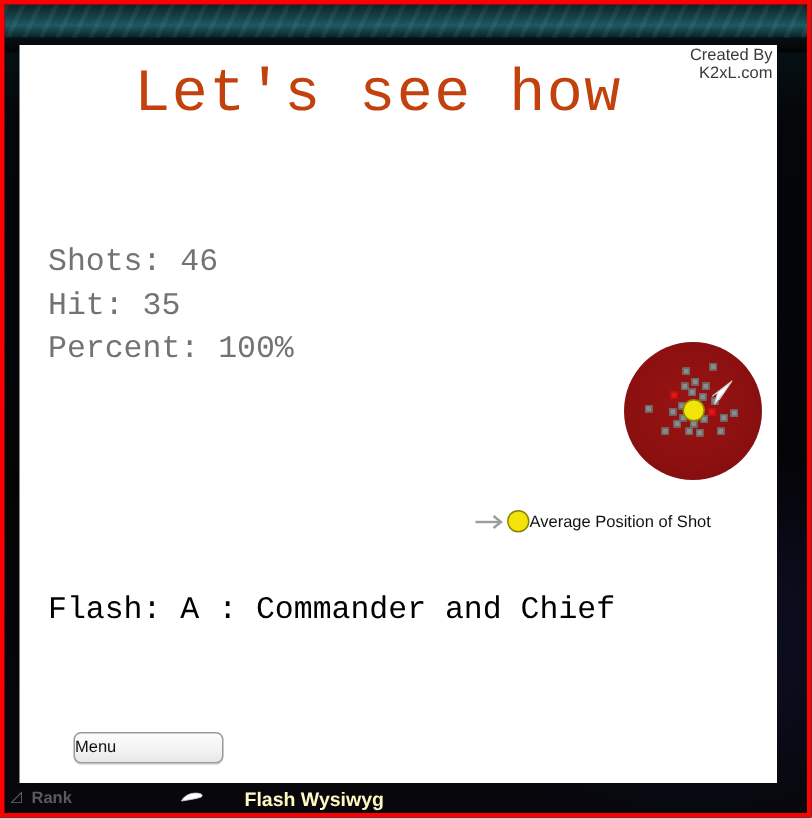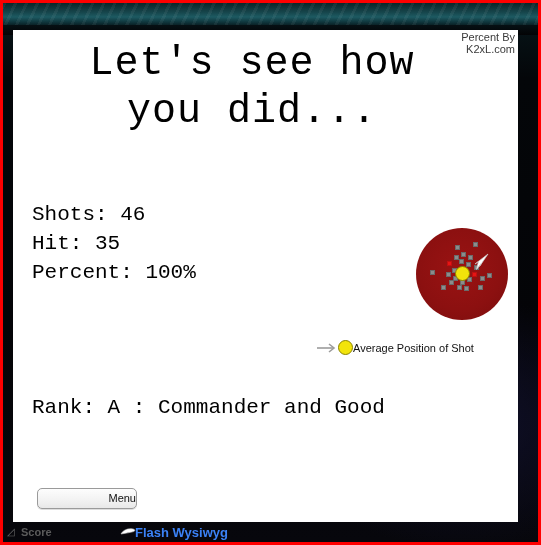--- a/index.html
+++ b/index.html
@@ -92,35 +92,34 @@
   
   #title {
     position: absolute;
     left: 0;
     top: 10px;
     width: 478px;
     text-align: center;
     font-family: "Liberation Mono", "DejaVu Sans Mono", monospace;
     font-size: 40px;
     line-height: 48px;
-    color: #000000;
+    color: #c2410c;
     letter-spacing: 1px;
   }
 
   
   #stats {
     position: absolute;
     left: 19px;
     top: 131px;
     font-family: "Liberation Mono", "DejaVu Sans Mono", monospace;
     font-size: 21px;
     line-height: 29px;
-    color: #000000;
+    color: #737373;
     white-space: pre;
-    margin-top: 39px;
   }
   .stat-line { white-space: pre; }
   .stat-line.bold { font-weight: bold; }
 
   
   #rank {
     position: absolute;
     left: 19px;
     top: 365px;
     font-family: "Liberation Mono", "DejaVu Sans Mono", monospace;
@@ -201,24 +200,25 @@
   .flash-btn {
     position: absolute;
     box-sizing: border-box;
     height: 21px;
     border: 1px solid #9a9a9a;
     border-radius: 5px;
     background: linear-gradient(180deg, #fdfdfd 0%, #f3f3f3 55%, #e8e8e8 100%);
     font-family: "Liberation Sans", sans-serif;
     font-size: 11px;
     color: #111;
-    text-align: right;
+    text-align: left;
     line-height: 19px;
     cursor: pointer;
     box-shadow: 0 1px 0 rgba(0,0,0,0.13);
+    margin-left: 12px;
   }
   #btn-menu {
     left: 24px;
     top: 458px;
     width: 100px;
   }
   #btn-shoot-again {
     left: 390px;
     top: 458px;
     width: 100px;
@@ -246,26 +246,26 @@
   #resize-icon {
     position: absolute;
     left: 4px;
     top: 5px;
     color: #6a6a6a;
     font-size: 10px;
     line-height: 10px;
   }
   #flash-wysiwyg {
     position: absolute;
-    left: 132px;
+    left: 160px;
     top: 3px;
     font-family: "Liberation Sans", sans-serif;
     font-size: 13px;
     font-weight: bold;
-    color: #3b82f6;
+    color: #fef9c3;
     white-space: nowrap;
   }
   #mouse-icon {
     position: absolute;
     left: 116px;
     top: 3px;
     width: 18px;
     height: 12px;
   }
 </style>
@@ -274,32 +274,31 @@
 
 <div id="page">
 
   <div id="bg-dark"></div>
   <div id="top-banner"></div>
   <div id="top-banner-fade"></div>
 
   <div id="stage">
 
     <div id="credit">
-      <div>Percent By</div>
+      <div>Created By</div>
       <div>K2xL.com</div>
     </div>
 
     <div id="title">
       <div>Let's see how</div>
-      <div>you did...</div>
     </div>
 
     <div id="stats"><div class="stat-line">Shots: 46</div><div class="stat-line">Hit: 35</div><div class="stat-line">Percent: 100%</div></div>
 
-    <div id="rank">Rank: A : Commander and Good</div>
+    <div id="rank">Flash: A : Commander and Chief</div>
 
     <div id="target-wrap">
       <div id="target-disc"></div>
       <div id="pellets">
           <div class="pellet red" style="left: 31px; top: 33px;"></div>
           <div class="pellet" style="left: 38px; top: 27px;"></div>
           <div class="pellet" style="left: 45px; top: 24px;"></div>
           <div class="pellet" style="left: 52px; top: 27px;"></div>
           <div class="pellet" style="left: 36px; top: 40px;"></div>
           <div class="pellet" style="left: 30px; top: 44px;"></div>
@@ -334,21 +333,21 @@
       </svg>
       <div id="legend-dot"></div>
       <div id="legend-label">Average Position of Shot</div>
     </div>
 
     <div class="flash-btn" id="btn-menu">Menu</div>
   </div>
 
   <div id="bottom-strip">
     <div id="resize-icon">◿</div>
-    <div id="size-label">Score</div>
+    <div id="size-label">Rank</div>
     <svg id="mouse-icon" viewBox="0 0 18 12">
       <path d="M2 9 C4 5, 9 3, 14 4 C16 4.4, 16.5 6, 14.5 6.6 C11 7.6, 6 8.4, 2 9 Z" fill="#ffffff" stroke="#cccccc" stroke-width="0.6"></path>
     </svg>
     <div id="flash-wysiwyg">Flash Wysiwyg</div>
   </div>
 
   <div id="red-frame"></div>
 </div>
 
 </body></html>

